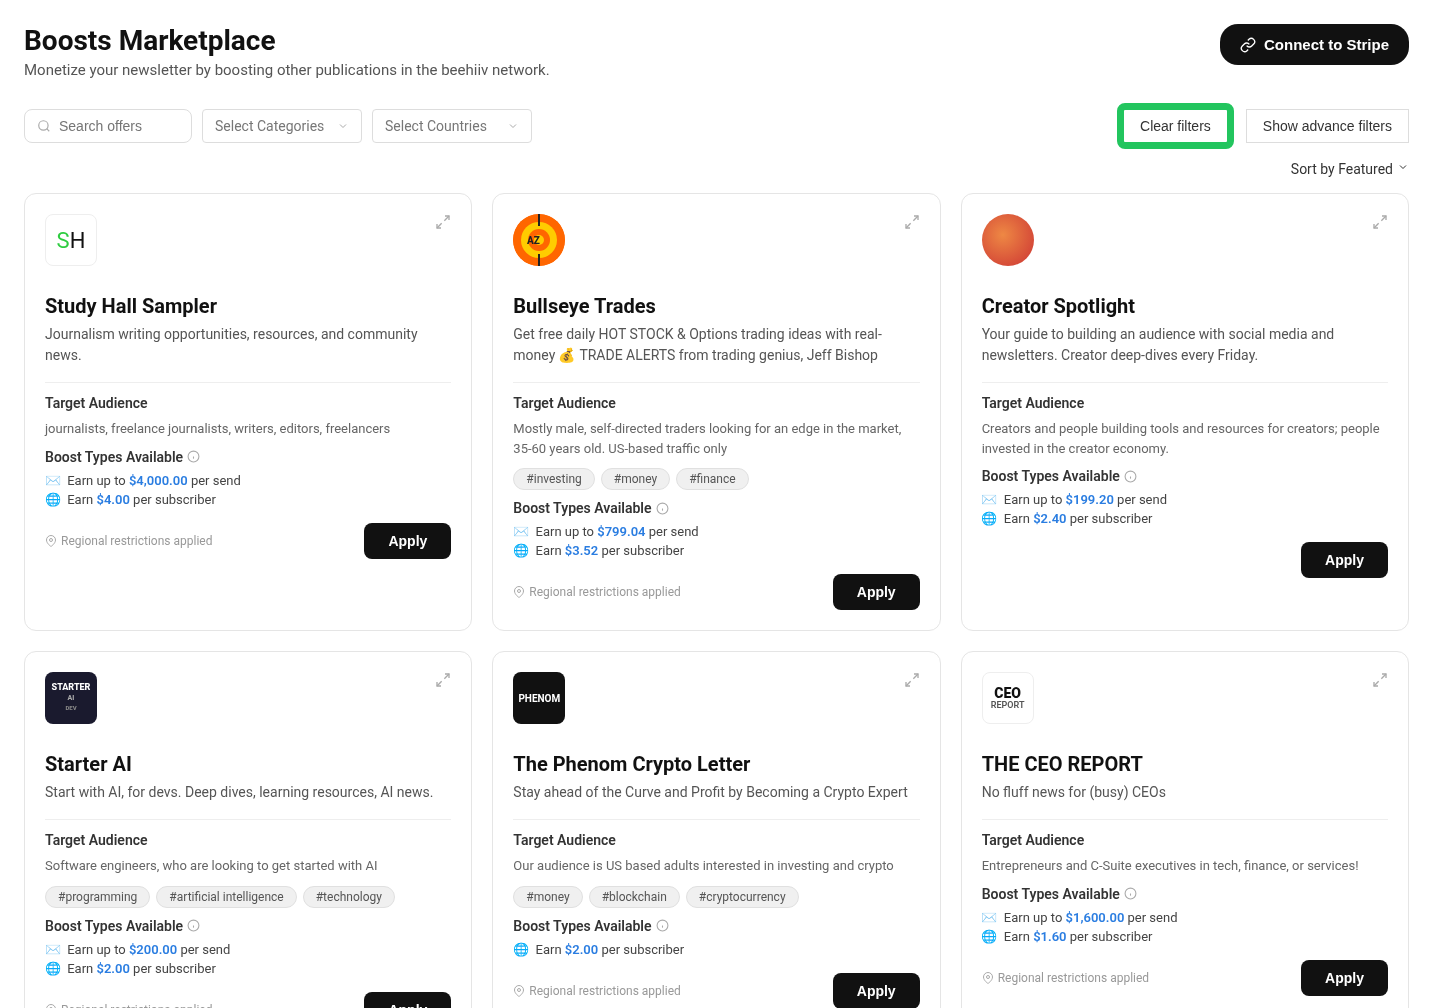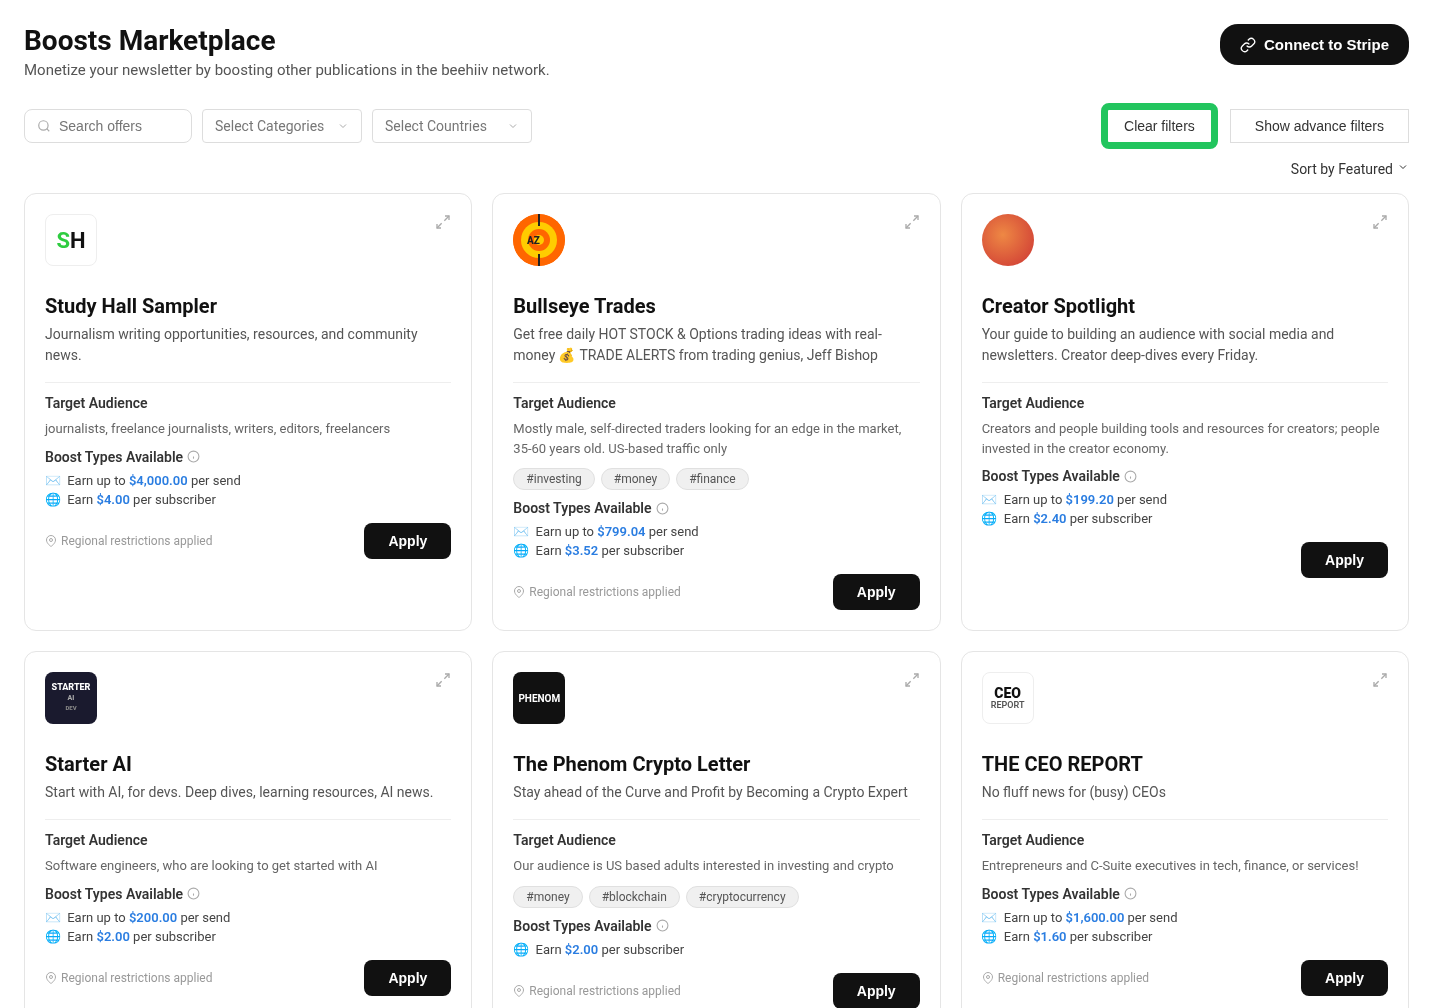--- a/index.html
+++ b/index.html
@@ -31,21 +31,21 @@
       padding: 8px 12px; gap: 8px; background: #fff; min-width: 160px; cursor: pointer;
     }
     .select-wrap span { font-size: 14px; color: #777; flex: 1; }
     .filter-right { margin-left: auto; display: flex; align-items: center; gap: 12px; }
     .clear-filters-btn {
       background: #fff; border: 7px solid #22c55e; border-radius: 8px;
       padding: 8px 16px; font-size: 14px; cursor: pointer; color: #333;
     }
     .advance-filters-btn {
       background: #fff; border: 1px solid #ddd; border-radius: 0;
-      padding: 8px 24px; font-size: 14px; cursor: pointer; color: #333;
+      padding: 8px 16px; font-size: 14px; cursor: pointer; color: #333;
     }
 
     
     .sort-row { display: flex; justify-content: flex-end; align-items: center; margin-bottom: 16px; }
     .sort-label { font-size: 14px; color: #333; display: flex; align-items: flex-start; gap: 4px; cursor: pointer; }
 
     
     .grid { display: grid; grid-template-columns: repeat(3, 1fr); gap: 20px; }
 
     
@@ -70,21 +70,21 @@
 
     .card-footer { display: flex; align-items: center; justify-content: space-between; margin-top: 16px; }
     .regional-note { font-size: 12px; color: #999; display: flex; align-items: center; gap: 4px; }
     .apply-btn {
       background: #111; color: #fff; border: none; border-radius: 8px;
       padding: 10px 24px; font-size: 14px; font-weight: 600; cursor: pointer;
     }
 
     
     .logo-sh { background: #fff; border: 1px solid #eee; }
-    .logo-sh-text { font-size: 22px; font-weight: 700; }
+    .logo-sh-text { font-size: 22px; font-weight: 400; }
     .logo-sh-s { color: #2ecc40; }
     .logo-sh-h { color: #111; }
 
   </style>
 </head>
 <body>
 
 <div class="page">
 
   <div class="header">
@@ -294,20 +294,25 @@
           <line x1="21" y1="3" x2="14" y2="10"></line>
               <line x1="3" y1="21" x2="10" y2="14"></line>
         </svg>
       </span>
     </div>
     <div class="card-title">Starter AI</div>
     <div class="card-desc">Start with AI, for devs. Deep dives, learning resources, AI news.</div>
     <hr class="divider">
     <div class="section-label">Target Audience</div>
     <div class="target-text">Software engineers, who are looking to get started with AI</div>
+    <div class="tags">
+          <span class="tag">#programming</span>
+          <span class="tag">#artificial intelligence</span>
+          <span class="tag">#technology</span>
+        </div>
     <div class="section-label" style="display:flex;align-items:center;gap:4px;">
       Boost Types Available
       <svg width="13" height="13" viewBox="0 0 24 24" fill="none" stroke="#aaa" stroke-width="2">
             <circle cx="12" cy="12" r="10"></circle>
             <line x1="12" y1="16" x2="12" y2="12"></line>
             <line x1="12" y1="8" x2="12.01" y2="8"></line>
           </svg>
     </div>
     <div class="boost-row">
         <span>✉️</span>

